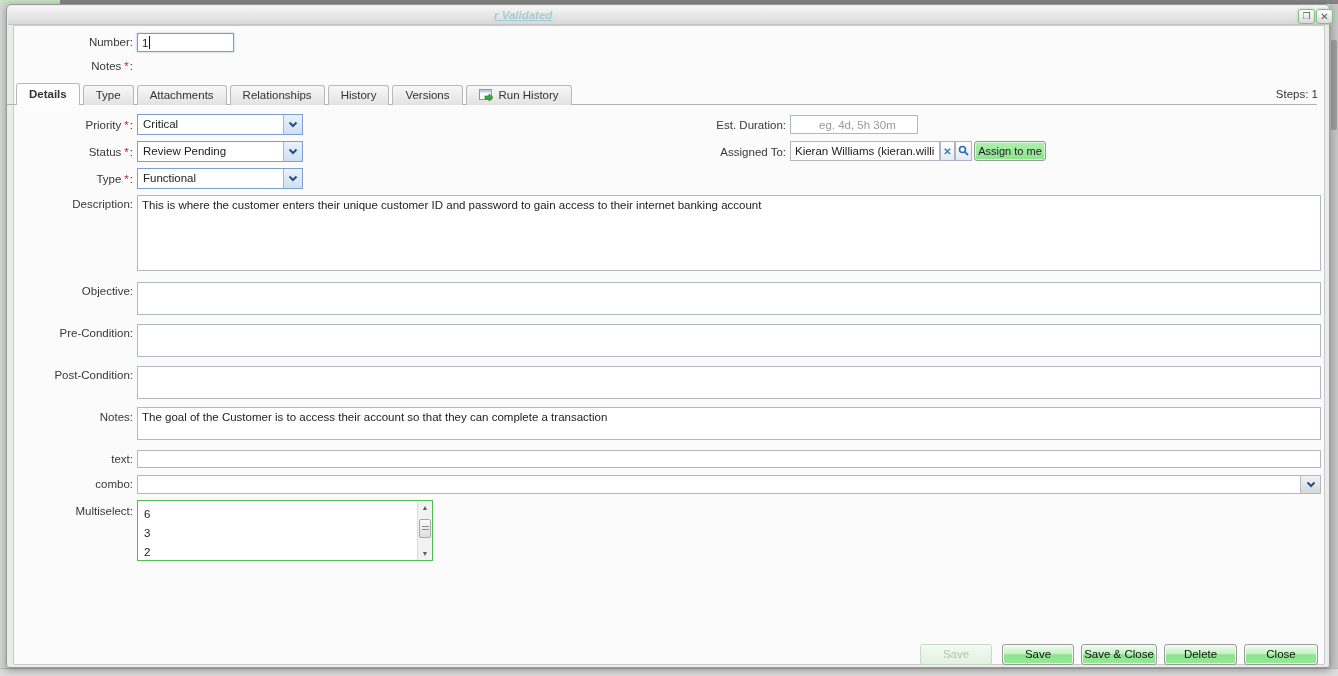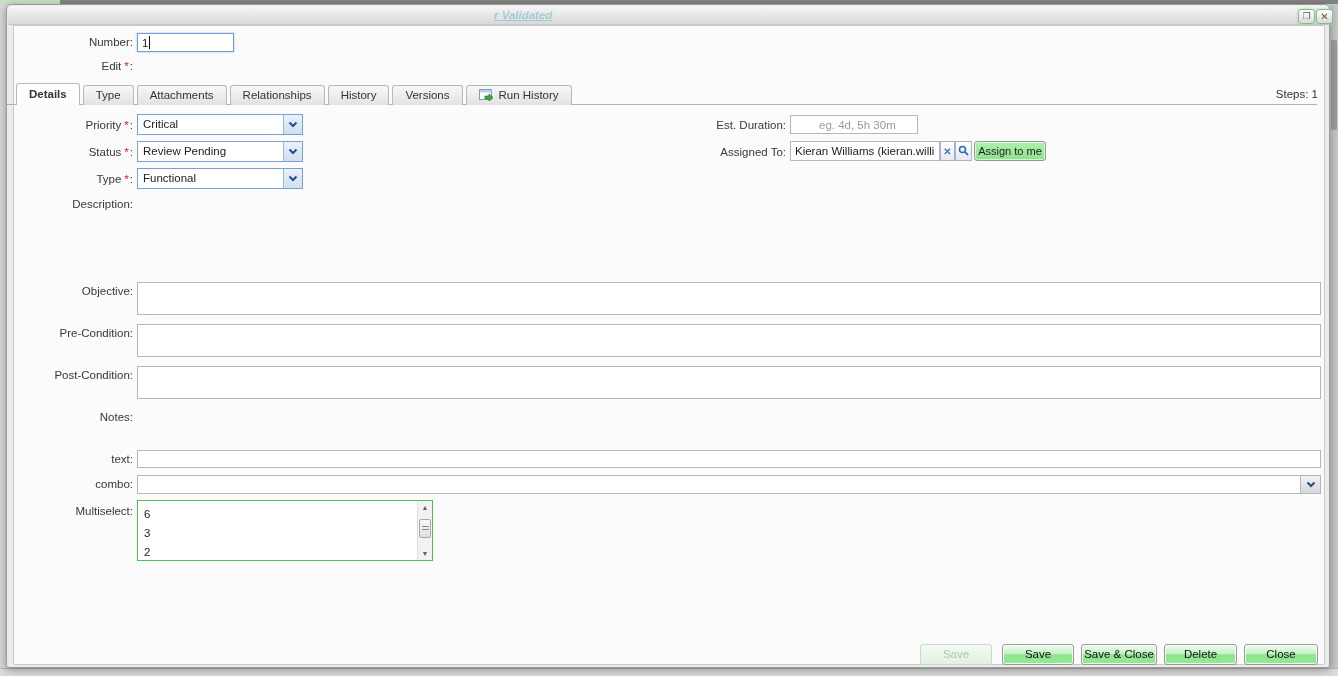--- a/index.html
+++ b/index.html
@@ -122,21 +122,21 @@
     <div class="dlg-body"></div>
   </div>
 
   <div class="lbl" style="left:33px; top:36px;">
     <span>Number:</span>
   </div>
   <input class="inp focused" style="left: 137px; top: 33px; width: 97px; height: 19px;" value="1">
   <div class="caret" style="left:149px; top:36px;"></div>
 
   <div class="lbl" style="left:33px; top:60px;">
-    <span>Edit</span><span class="req">*</span><span>:</span>
+    <span>Notes</span><span class="req">*</span><span>:</span>
   </div>
 
   <div class="tabline"></div>
   <div class="tabbar">
     <div class="tab active">
         <span>Details</span>
       </div>
     <div class="tab">
         <span>Type</span>
       </div>
@@ -213,31 +213,33 @@
     <span>
       <svg width="11" height="11" viewBox="0 0 11 11">
           <circle cx="4.5" cy="4.5" r="3" fill="none" stroke="#2b6cb8" stroke-width="1.6"></circle>
           <line x1="6.8" y1="6.8" x2="10" y2="10" stroke="#2b6cb8" stroke-width="1.8"></line>
         </svg>
     </span>
   </div>
   <div class="assign-btn">Assign to me</div>
 
   <div class="lbl" style="left:33px; top:198px;">Description:</div>
+  <textarea class="ta" style="left: 137px; top: 195px; width: 1184px; height: 76px;">This is where the customer enters their unique customer ID and password to gain access to their internet banking account</textarea>
 
   <div class="lbl" style="left:33px; top:285px;">Objective:</div>
   <textarea class="ta" style="left: 137px; top: 282px; width: 1184px; height: 33px;"></textarea>
 
   <div class="lbl" style="left:33px; top:327px;">Pre-Condition:</div>
   <textarea class="ta" style="left: 137px; top: 324px; width: 1184px; height: 33px;"></textarea>
 
   <div class="lbl" style="left:33px; top:369px;">Post-Condition:</div>
   <textarea class="ta" style="left: 137px; top: 366px; width: 1184px; height: 33px;"></textarea>
 
   <div class="lbl" style="left:33px; top:411px;">Notes:</div>
+  <textarea class="ta" style="left: 137px; top: 407px; width: 1184px; height: 33px;">The goal of the Customer is to access their account so that they can complete a transaction</textarea>
 
   <div class="lbl" style="left:33px; top:453px;">text:</div>
   <input class="inp" style="left: 137px; top: 450px; width: 1184px; height: 18px;" value="">
 
   <div class="lbl" style="left:33px; top:478px;">combo:</div>
   <div class="combo">
     <span class="sel-text" style="top:2px;"></span>
     <span class="combo-btn">
       <svg width="10" height="7" viewBox="0 0 10 7">
           <path d="M1.5 1.5 L5 5 L8.5 1.5" stroke="#1e4f91" stroke-width="2" fill="none"></path>

